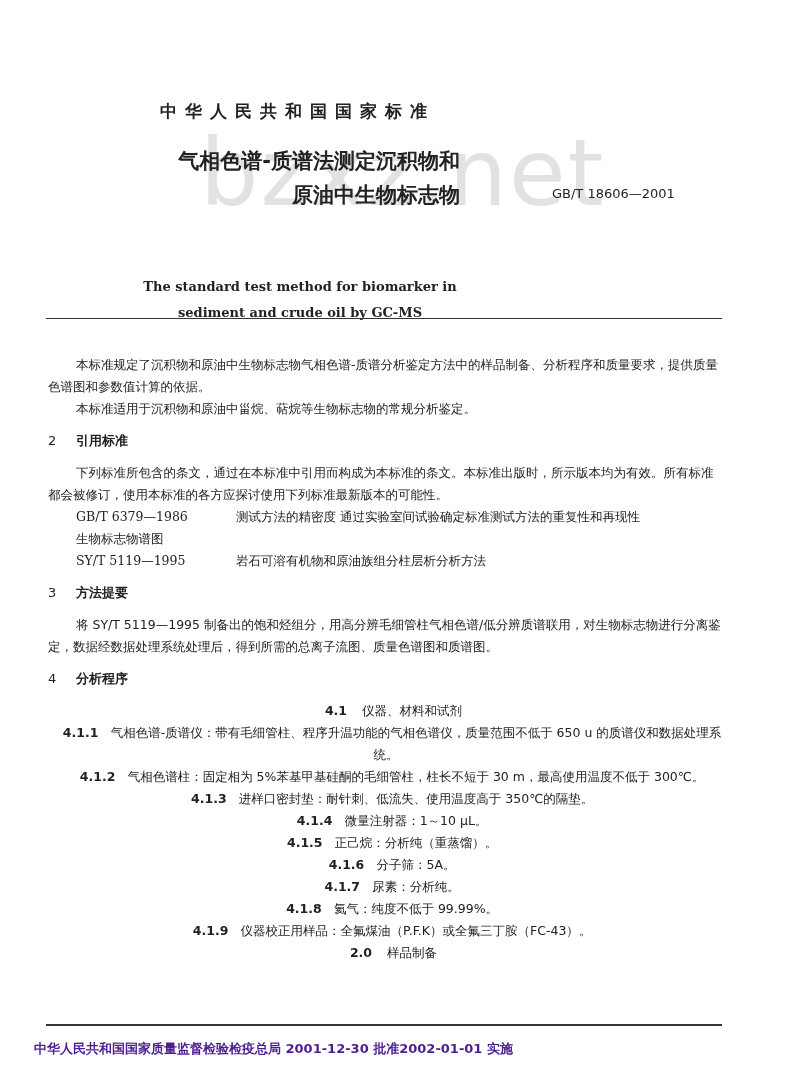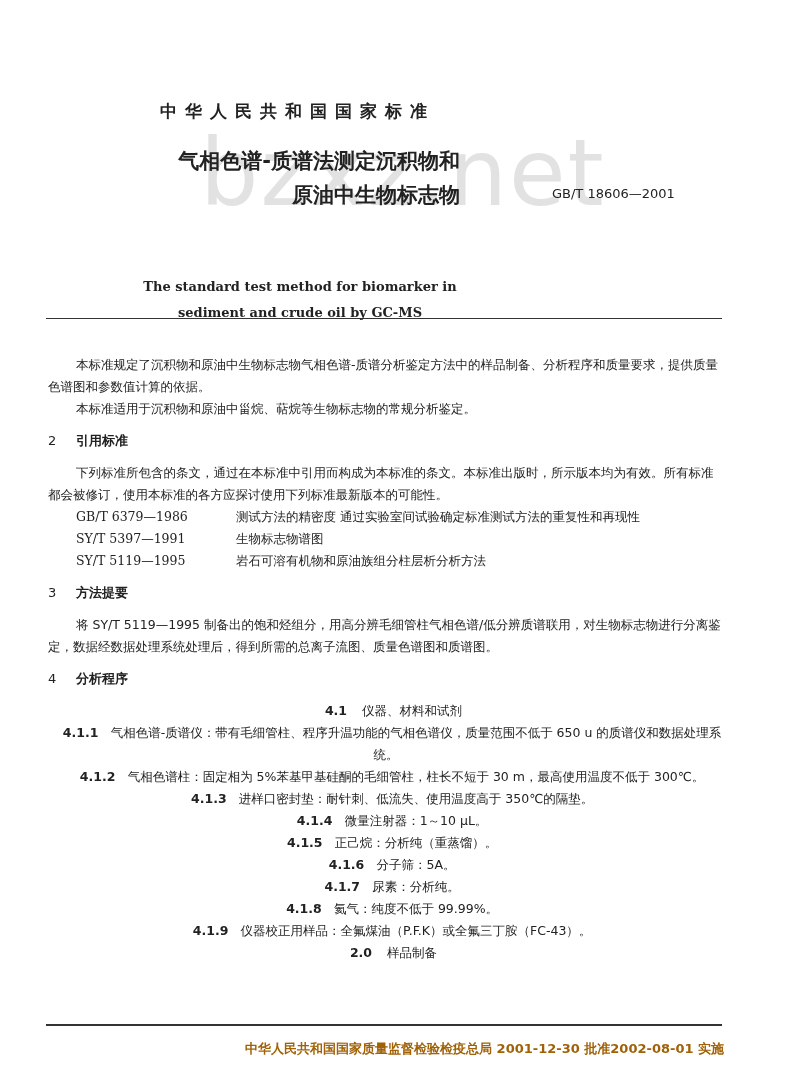--- a/index.html
+++ b/index.html
@@ -44,22 +44,22 @@
   .sec-head { font-weight: bold; font-size: 13px; margin: 0; height: 22px; line-height: 22px; }
   .sec-head .num { display: inline-block; width: 28px; font-weight: normal; }
   .para { text-indent: 28px; line-height: 22px; margin: 0; }
   .gap { height: 10px; }
   .ref-row { display: flex; line-height: 22px; padding-left: 28px; }
   .ref-row .code { width: 160px; font-family: "DejaVu Serif", serif; }
   .item { line-height: 22px; margin: 0; text-align: center; }
   .item .num { display: inline-block; width: 60px; font-weight: bold; }
   .item.h2 .num { width: 52px; }
   .footer {
-    left: 34px; top: 1040px; width: 690px; display: flex; justify-content: flex-end;
-    font-family: "DejaVu Sans", sans-serif; font-weight: bold; font-size: 13px; color: #a16207;
+    left: 34px; top: 1040px; width: 690px; display: flex; justify-content: flex-start;
+    font-family: "DejaVu Sans", sans-serif; font-weight: bold; font-size: 13px; color: #4c1d95;
   }
 </style>
 </head>
 <body>
 
 <div class="watermark">bzxz.net</div>
 
 <div class="layer nat-std">中华人民共和国国家标准</div>
 
 <div class="layer title-cn">
@@ -86,21 +86,20 @@
   <div class="sec-head">
     <span class="num">2</span><span>引用标准</span>
   </div>
   <div class="gap"></div>
   <p class="para">下列标准所包含的条文，通过在本标准中引用而构成为本标准的条文。本标准出版时，所示版本均为有效。所有标准都会被修订，使用本标准的各方应探讨使用下列标准最新版本的可能性。</p>
   <div class="ref-row">
     <span class="code">GB/T 6379—1986</span>
     <span>测试方法的精密度 通过实验室间试验确定标准测试方法的重复性和再现性</span>
   </div>
   <div class="ref-row">
-    <span class="code">SY/T 5397—1991</span>
     <span>生物标志物谱图</span>
   </div>
   <div class="ref-row">
     <span class="code">SY/T 5119—1995</span>
     <span>岩石可溶有机物和原油族组分柱层析分析方法</span>
   </div>
   <div class="gap"></div>
 
   <div class="sec-head">
     <span class="num">3</span><span>方法提要</span>
@@ -146,14 +145,14 @@
   </div>
   <div class="item h2">
     <span class="num">2.0</span><span>样品制备</span>
   </div>
 </div>
 
 <div class="rule bottom"></div>
 
 <div class="layer footer">
   <span>中华人民共和国国家质量监督检验检疫总局 2001-12-30 批准</span>
-  <span>2002-08-01 实施</span>
+  <span>2002-01-01 实施</span>
 </div>
 
 </body></html>

